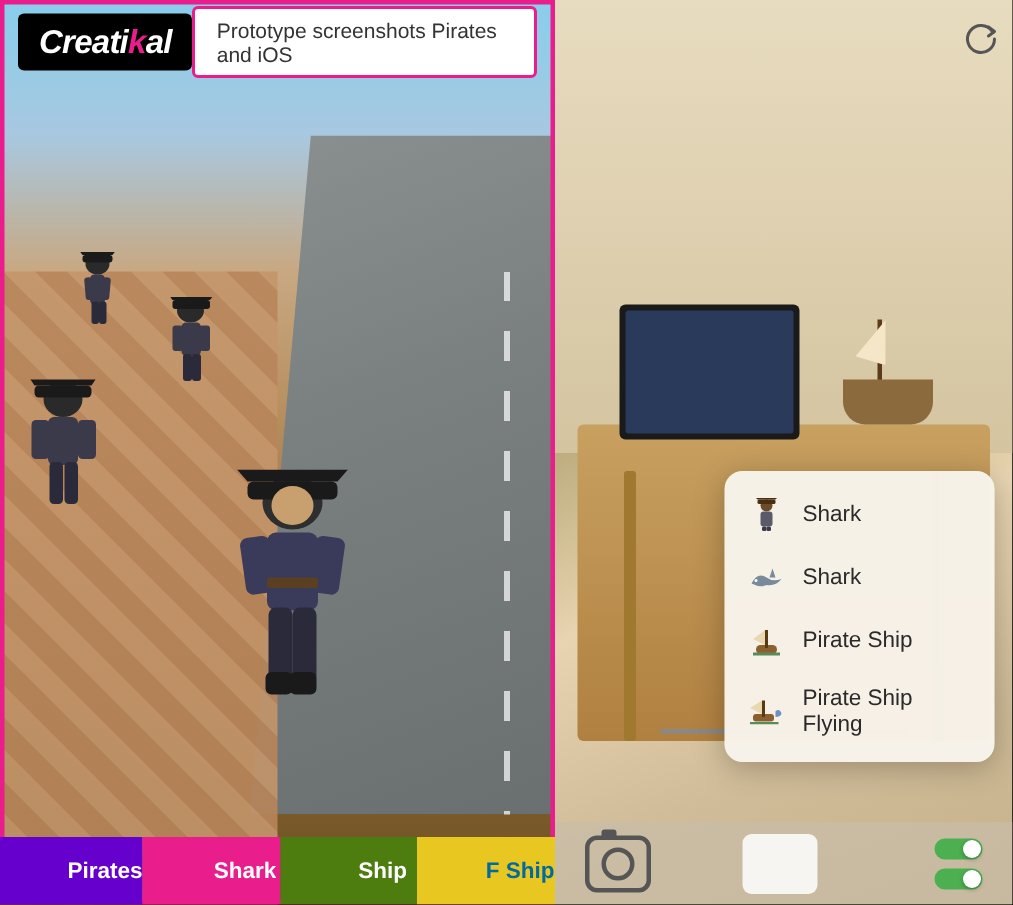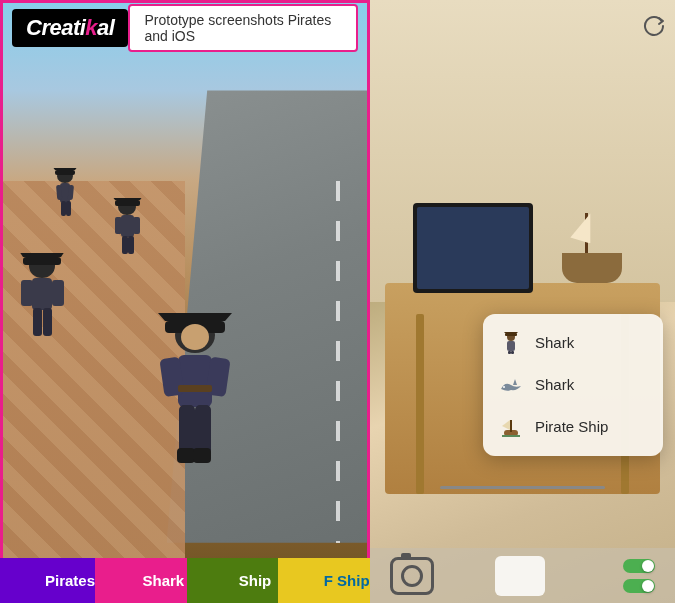--- a/index.html
+++ b/index.html
@@ -525,20 +525,32 @@
           <span class="item-icon">
             <svg width="22" height="22" viewBox="0 0 22 22">
               <rect x="4" y="14" width="14" height="6" rx="3" fill="#8B6030"></rect>
               <rect x="10" y="4" width="2" height="12" fill="#5a3a10"></rect>
               <polygon points="10,4 10,14 2,10" fill="#e8d8b0"></polygon>
               <line x1="2" y1="20" x2="20" y2="20" stroke="#5a8a5a" stroke-width="2"></line>
             </svg>
           </span>
           <span class="item-label">Pirate Ship</span>
         </div>
+        <div class="dropdown-item">
+          <span class="item-icon">
+            <svg width="24" height="20" viewBox="0 0 24 20">
+              <rect x="3" y="12" width="14" height="5" rx="2" fill="#8B6030"></rect>
+              <rect x="9" y="3" width="2" height="11" fill="#5a3a10"></rect>
+              <polygon points="9,3 9,12 1,8" fill="#e8d8b0"></polygon>
+              <path d="M18,10 Q21,8 22,12 Q21,14 18,14 Z" fill="#7090c0"></path>
+              <line x1="1" y1="18" x2="20" y2="18" stroke="#5a8a5a" stroke-width="1.5"></line>
+            </svg>
+          </span>
+          <span class="item-label">Pirate Ship Flying</span>
+        </div>
       </div>
 
       <div class="right-toolbar">
 
         <div class="toolbar-camera"></div>
 
         <div class="toolbar-square"></div>
 
         <div class="toolbar-toggle">
           <div class="toggle-row">

